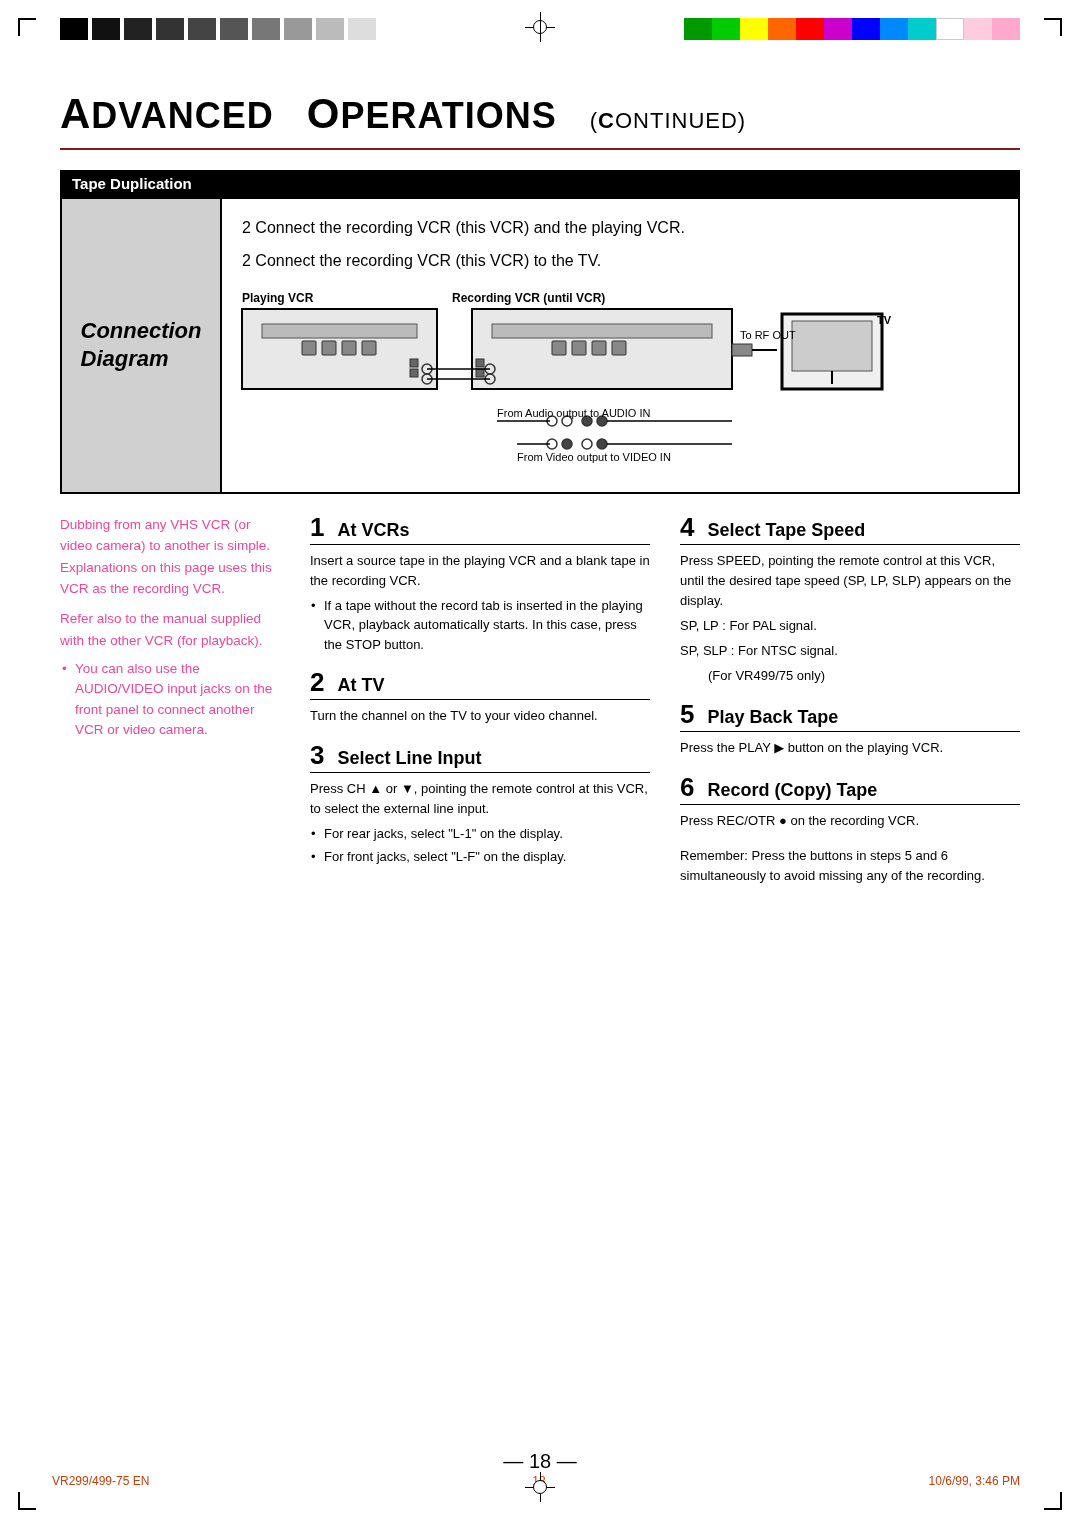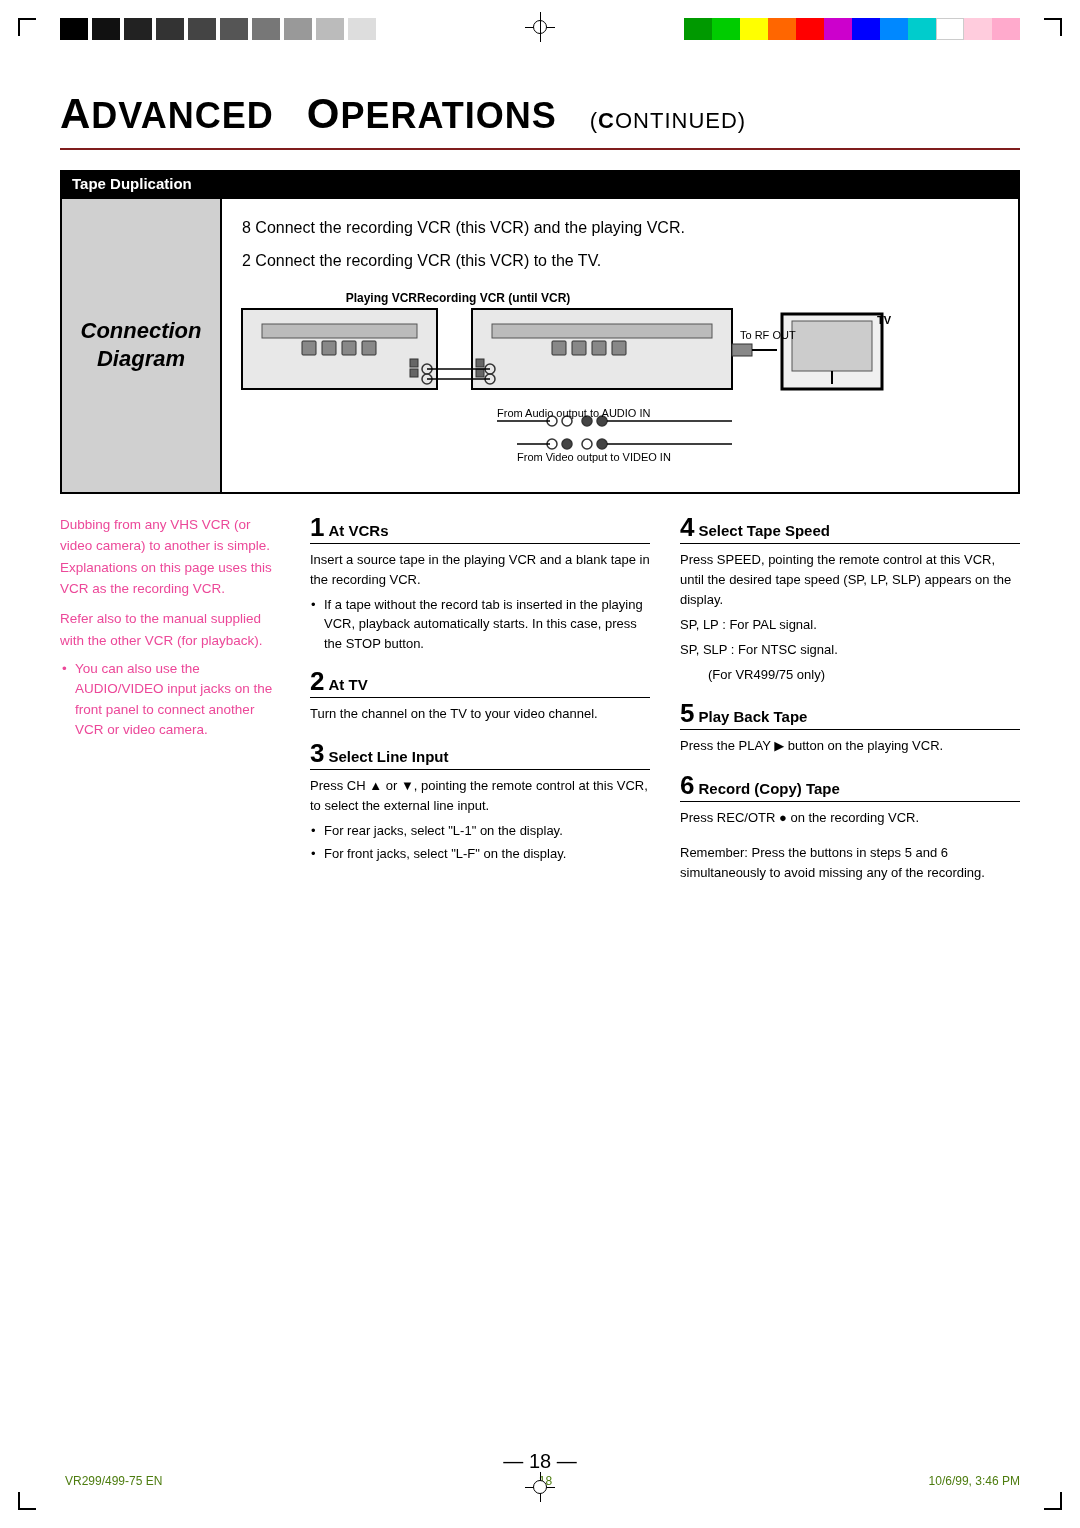--- a/index.html
+++ b/index.html
@@ -150,21 +150,21 @@
       align-items: center;
       justify-content: center;
       border-right: 2px solid #000;
     }
 
     .diagram-label-text {
       font-style: italic;
       font-weight: bold;
       font-size: 22px;
       line-height: 1.3;
-      text-align: center;
+      text-align: left;
     }
 
     .diagram-content {
       flex: 1;
       padding: 15px 20px;
     }
 
     .diagram-steps {
       font-size: 16px;
       line-height: 1.8;
@@ -235,22 +235,23 @@
       padding-bottom: 3px;
     }
 
     .step-num {
       font-size: 26px;
       font-weight: bold;
       line-height: 1;
     }
 
     .step-title {
-      font-size: 15px;
-      font-weight: bold;
+      font-size: 18px;
+      font-weight: bold;
+      margin-left: 9px;
     }
 
     .step-body {
       font-size: 13px;
       line-height: 1.55;
       margin-bottom: 15px;
     }
 
     .step-body p {
       margin-bottom: 5px;
@@ -272,27 +273,27 @@
     .step-body ul li::before {
       content: '•';
       position: absolute;
       left: 1px;
     }
 
     
     .page-footer {
       position: absolute;
       bottom: 40px;
-      left: 65px;
+      left: 52px;
       right: 60px;
       display: flex;
       justify-content: space-between;
       align-items: center;
       font-size: 12px;
-      color: #4d7c0f;
+      color: #c2410c;
     }
 
     
     .bottom-crosshair-wrap {
       position: absolute;
       bottom: 26px;
       left: 50%;
       transform: translateX(-50%);
       width: 30px;
       height: 30px;
@@ -397,27 +398,27 @@
     
     <div class="diagram-box">
       <div class="diagram-label">
         <div class="diagram-label-text">
           <div>Connection</div>
           <div>Diagram</div>
         </div>
       </div>
       <div class="diagram-content">
         <div class="diagram-steps">
-          <p>8  Connect the recording VCR (this VCR) and the playing VCR.</p>
+          <p>2  Connect the recording VCR (this VCR) and the playing VCR.</p>
           <p>2  Connect the recording VCR (this VCR) to the TV.</p>
         </div>
 
         <div style="margin-top:15px; position:relative;">
           <div style="display:flex; gap:0; margin-bottom:4px; font-size:12px; font-weight:bold;">
-            <span style="width:175px;text-align:right;">Playing VCR</span>
+            <span style="width:210px;">Playing VCR</span>
             <span>Recording VCR (until VCR)</span>
           </div>
           <svg width="680" height="165" style="overflow:visible;">
 
             <rect x="0" y="0" width="195" height="80" fill="#e8e8e8" stroke="#000" stroke-width="2"></rect>
 
             <rect x="20" y="15" width="155" height="14" fill="#bbb" stroke="#555" stroke-width="1"></rect>
             <rect x="60" y="32" width="14" height="14" fill="#888" stroke="#333" stroke-width="1" rx="1"></rect>
             <rect x="80" y="32" width="14" height="14" fill="#888" stroke="#333" stroke-width="1" rx="1"></rect>
             <rect x="100" y="32" width="14" height="14" fill="#888" stroke="#333" stroke-width="1" rx="1"></rect>

